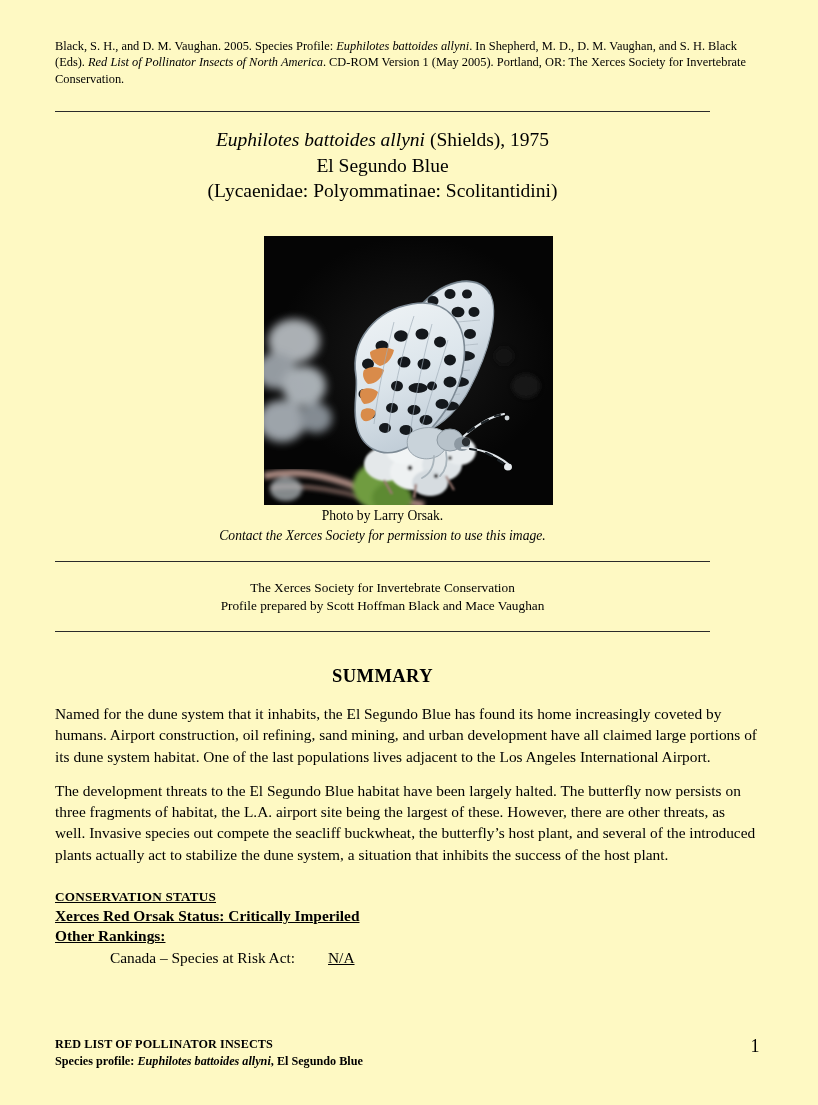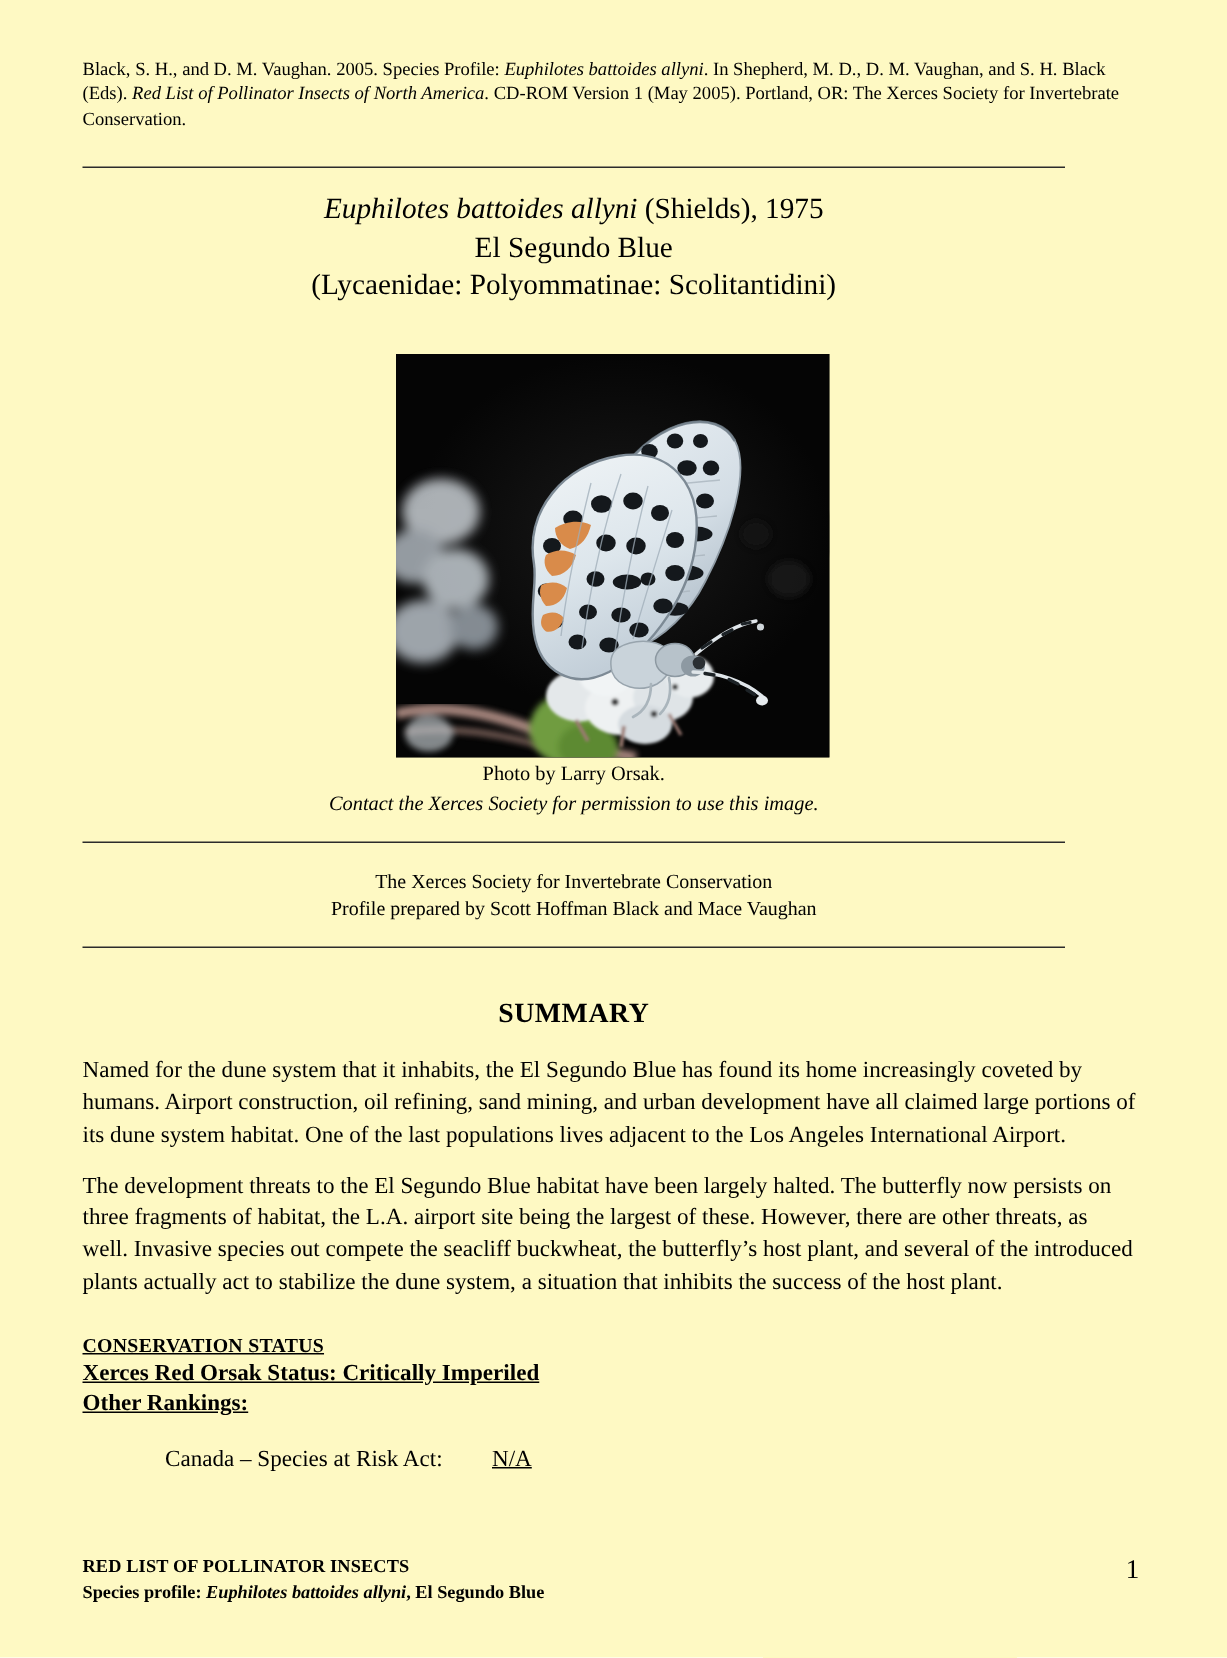--- a/index.html
+++ b/index.html
@@ -142,21 +142,21 @@
   .cons-status,
   .cons-other {
     font-weight: bold;
     font-size: 15.4px;
   }
   .ranking-row {
     display: block;
     padding-left: 55px;
     font-size: 15.4px;
     font-weight: normal;
-    margin-top: 16px;
+    margin-top: 1px;
   }
   .ranking-row .rank-label {
     display: inline-block;
     width: 218px;
   }
   .ranking-row .rank-value { }
 
   
   .footer {
     position: absolute;

